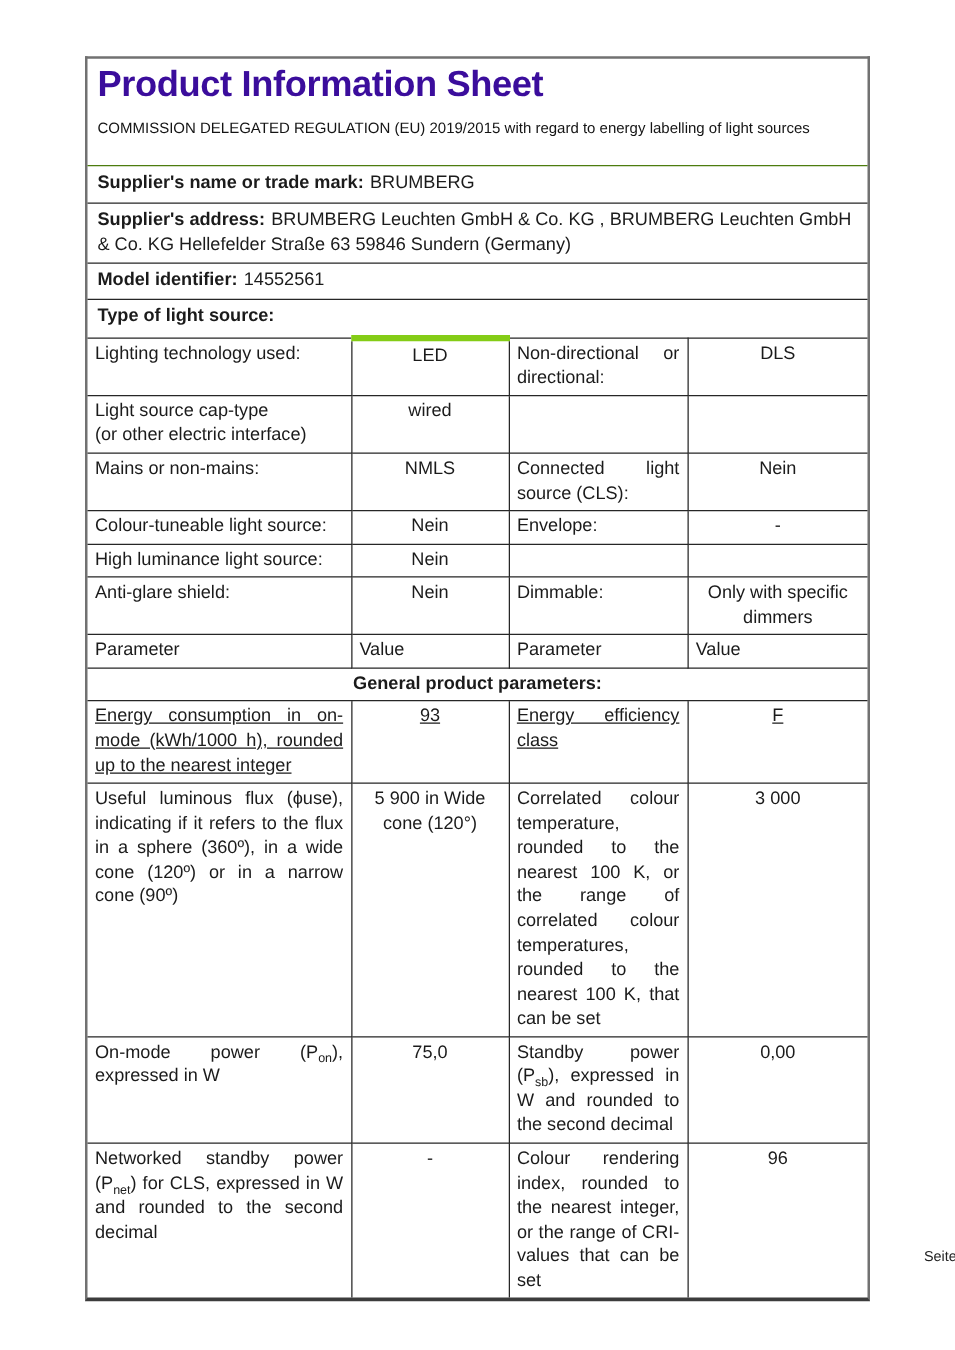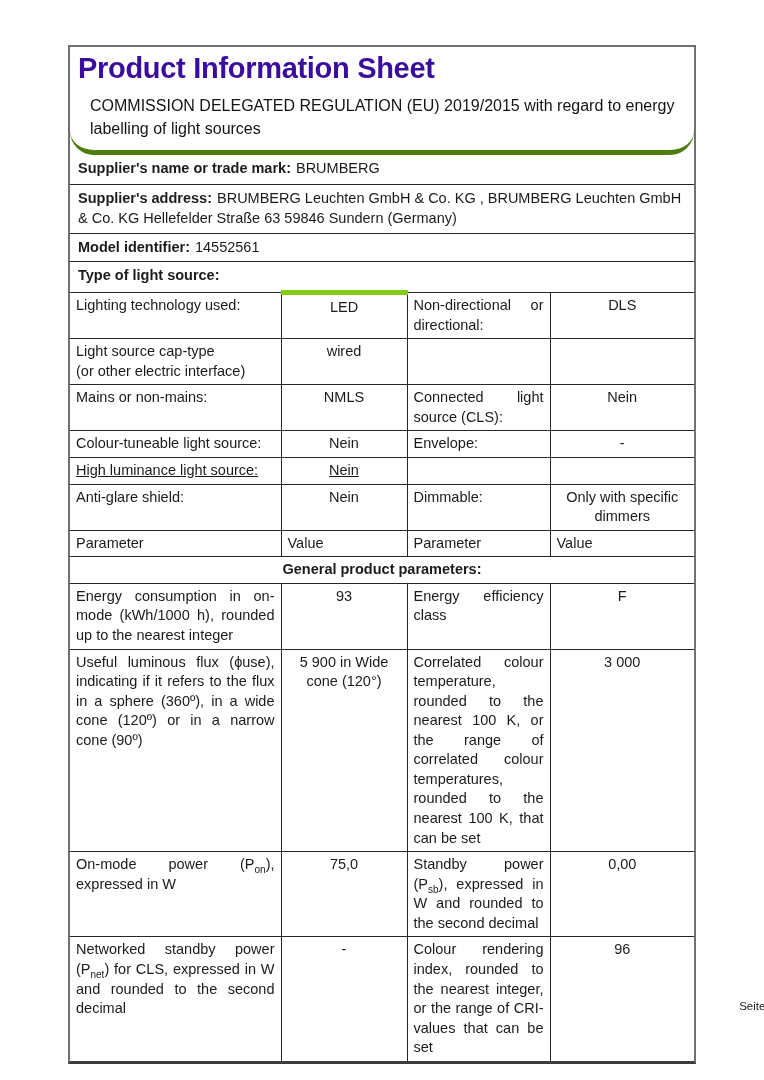--- a/index.html
+++ b/index.html
@@ -14,35 +14,34 @@
     position: absolute;
     left: 68px; top: 45px;
     width: 628px;
     box-sizing: border-box;
     border: 2px solid #717171;
     border-bottom: 3px solid #3c3c3c;
     background: #fff;
   }
   .title-block {
     padding: 5px 8px 10px 8px;
-    border-bottom: 5px solid #4d7c0f;
+    border-bottom: 1px solid #4d7c0f;
     min-height: 86px;
     box-sizing: border-box;
-    border-radius: 24px;
   }
   .doc-title {
     margin: 0;
     font-size: 29px;
     font-weight: 700;
     color: #3b0d9c;
     letter-spacing: -0.3px;
   }
   .doc-subtitle {
-    margin: 9px 0 0 12px;
-    font-size: 16px;
+    margin: 9px 0 0 0;
+    font-size: 12px;
     line-height: 1.45;
     color: #141414;
   }
   .info-row {
     border-bottom: 1px solid #262626;
     padding: 4px 8px;
     font-size: 14.5px;
     line-height: 1.35;
     box-sizing: border-box;
   }
@@ -72,25 +71,25 @@
   td.v { text-align: center; }
   td.band {
     text-align: center;
     font-weight: 700;
     padding: 1px 6px;
   }
   tr.hr1 { height: 40px; }
   tr.hr2 { height: 45px; }
   tr.hr3 { height: 41px; }
   tr.hr4 { height: 22px; }
-  tr.hr5 { height: 21px; text-decoration: underline; }
+  tr.hr5 { height: 21px; }
   tr.hr6 { height: 41px; }
   tr.hband { height: 21px; }
   tr.hcols { height: 22px; }
-  tr.hg1 { height: 59px; }
+  tr.hg1 { height: 59px; text-decoration: underline; }
   tr.hg2 { height: 188px; }
   tr.hg3 { height: 78px; }
   tr.hg4 { height: 113px; }
   sub { font-size: 10px; line-height: 0; }
   .footer {
     position: absolute;
     left: 68px; top: 1000px;
     width: 723px;
     text-align: right;
     font-size: 11.5px;

